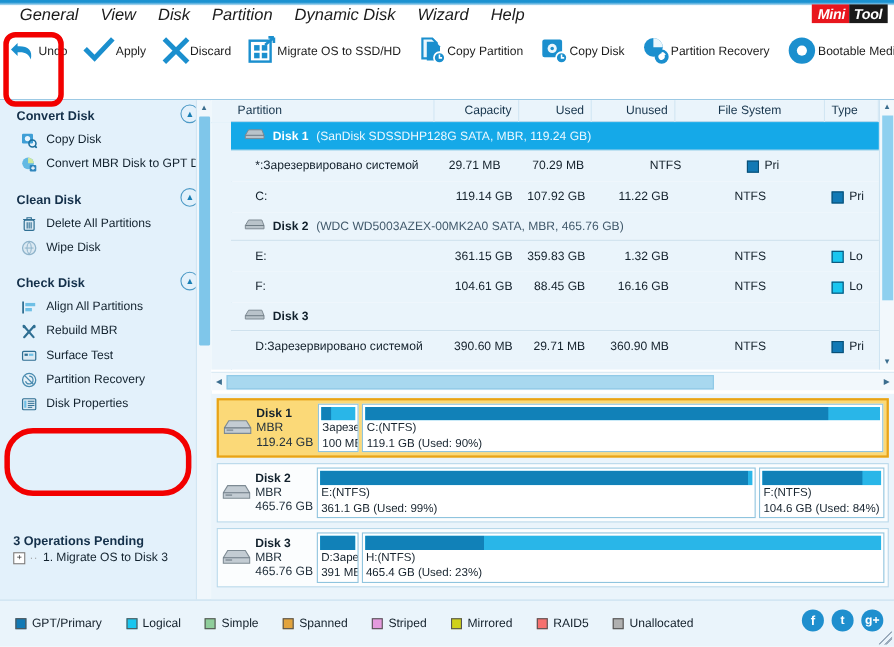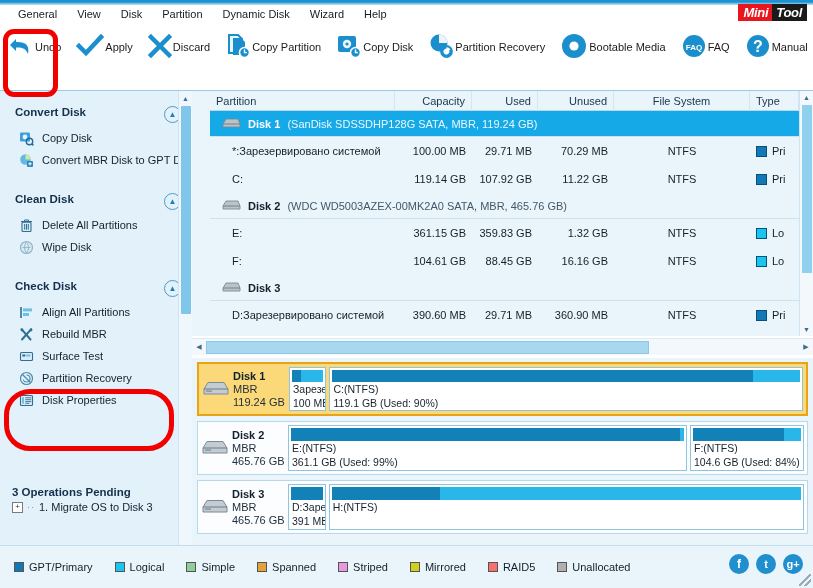--- a/index.html
+++ b/index.html
@@ -12,21 +12,21 @@
   }
   #app{position:relative;width:813px;height:588px;background:#ffffff;}
 
   
   .titlestrip{position:absolute;left:0;top:0;width:813px;height:5px;
     background:linear-gradient(to bottom,#1b92d1 0%,#1b92d1 40%,#cfe8f6 100%);}
 
   
   .menubar{position:absolute;left:0;top:5px;width:813px;height:18px;
     background:#ffffff;display:flex;align-items:center;padding-left:8px;box-sizing:border-box;}
-  .menuitem{padding:0 10px;font-size:11px;color:#1c1c1c;line-height:18px;white-space:nowrap;cursor:default;}
+  .menuitem{padding:0 10px;font-size:15px;color:#1c1c1c;line-height:18px;white-space:nowrap;cursor:default;font-style:italic;}
 
   .brand{position:absolute;right:6px;top:4px;height:17px;display:flex;
      font-weight:bold;font-style:italic;font-size:13px;line-height:17px;letter-spacing:-0.3px;}
   .brand .mini{background:#e8161d;color:#ffffff;padding:0 4px 0 5px;}
   .brand .tool{background:#1a1a1a;color:#ffffff;padding:0 5px 0 4px;}
 
   
   .toolbar{position:absolute;left:0;top:23px;width:813px;height:68px;
     background:#ffffff;border-bottom:1px solid #9cc9e4;box-sizing:border-box;
     display:flex;align-items:flex-start;}
@@ -39,22 +39,22 @@
   .tbtn.bold .lb{font-weight:bold;}
 
   
   .redbox{position:absolute;border:5px solid #f20000;border-radius:11px;pointer-events:none;z-index:40;}
   #apply-highlight{left:3px;top:29px;width:45px;height:58px;}
   #pending-highlight{left:4px;top:389px;width:160px;height:52px;border-radius:26px;}
 
   
   .sidebar{position:absolute;left:0;top:91px;width:192px;height:454px;
     background:#e3f1fb;border-right:1px solid #bcdcef;box-sizing:border-box;overflow:hidden;}
-  .sb-head{display:flex;align-items:flex-start;justify-content:space-between;
-    padding:15px 10px 4px 15px;font-weight:bold;font-size:11.5px;color:#14304a;}
+  .sb-head{display:flex;align-items:flex-end;justify-content:space-between;
+    padding:4px 10px 4px 15px;font-weight:bold;font-size:11.5px;color:#14304a;}
   .sb-chev{width:15px;height:15px;border-radius:50%;border:1px solid #4d9ac6;
     display:flex;align-items:center;justify-content:center;color:#1a7fb5;font-size:8px;background:#e3f1fb;}
   .sb-item{display:flex;align-items:center;gap:8px;padding:3px 0 3px 18px;cursor:default;}
   .sb-item .lbl{font-size:11px;color:#12222e;white-space:nowrap;}
   .sb-ic{width:16px;height:16px;flex:0 0 16px;display:flex;align-items:center;justify-content:center;}
   .sb-gap{height:7px;}
 
   .pending{position:absolute;left:12px;top:395px;width:146px;}
   .pending .ptitle{font-weight:bold;font-size:11.5px;color:#14304a;margin-bottom:3px;}
   .pending .prow{display:flex;align-items:center;gap:4px;font-size:11px;color:#12222e;}
@@ -182,20 +182,33 @@
         <span class="lb">Discard</span>
       </div>
     </div>
 
     <div class="tsep"></div>
 
     <div class="tgroup">
       <div class="tbtn">
         <span class="ic">
           <svg width="28" height="28" viewBox="0 0 28 28">
+            <rect x="3" y="5" width="19" height="19" fill="none" stroke="#1b8fce" stroke-width="2.2"></rect>
+            <rect x="7" y="9" width="5" height="5" fill="#1b8fce"></rect>
+              <rect x="14" y="9" width="5" height="5" fill="#1b8fce"></rect>
+            <rect x="7" y="16" width="5" height="5" fill="#1b8fce"></rect>
+              <rect x="14" y="16" width="5" height="5" fill="#1b8fce"></rect>
+            <path d="M17 9 L25 2 M25 2 L25 7 M25 2 L20 2" stroke="#1b8fce" stroke-width="2.4" fill="none"></path>
+          </svg>
+        </span>
+        <span class="lb">Migrate OS to SSD/HD</span>
+      </div>
+      <div class="tbtn">
+        <span class="ic">
+          <svg width="28" height="28" viewBox="0 0 28 28">
             <path d="M5 3 h9 l4 4 v14 h-13 z" fill="#eaf6fc" stroke="#1b8fce" stroke-width="2"></path>
             <path d="M9 6 h8 l4 4 v13 h-12 z" fill="#1b8fce"></path>
             <circle cx="20.5" cy="20.5" r="5" fill="#1b8fce" stroke="#fff" stroke-width="1.6"></circle>
             <path d="M20.5 17.6 v3 h2.4" stroke="#fff" stroke-width="1.4" fill="none"></path>
           </svg>
         </span>
         <span class="lb">Copy Partition</span>
       </div>
       <div class="tbtn">
         <span class="ic">
@@ -429,21 +442,20 @@
         <div class="diskrow sel">
           <span><svg width="19" height="12" viewBox="0 0 19 12">
               <path d="M1 7 L4 2 h12 l2 5 v3 h-17 z" fill="#b9c3ca" stroke="#7d8a93" stroke-width="0.9"></path>
               <path d="M1 7 h17" stroke="#6d7a84" stroke-width="0.9"></path>
             </svg></span>
           <span class="dname">Disk 1</span>
           <span class="ddesc">(SanDisk SDSSDHP128G SATA, MBR, 119.24 GB)</span>
         </div>
         <div class="trow">
           <div class="td " style="width: 185px; padding-left: 22px;">*:Зарезервировано системой</div>
-          <div class="td r" style="width: 77px;">100.00 MB</div>
           <div class="td r" style="width: 66px;">29.71 MB</div>
           <div class="td r" style="width: 76px;">70.29 MB</div>
           <div class="td c" style="width: 136px;">NTFS</div>
           <div class="td " style="width: 49px;">
             <span class="typebox" style="background: rgb(17, 121, 181);"></span>
             <span>Pri</span>
           </div>
         </div>
         <div class="trow">
           <div class="td " style="width: 185px; padding-left: 22px;">C:</div>
@@ -609,20 +621,21 @@
               <div class="fill" style="width:100%"></div>
             </div>
             <div class="ln">D:Зарезерв</div>
             <div class="ln">391 MB (Us</div>
           </div>
           <div class="part" style="flex: 93 1 0px;">
             <div class="bar">
               <div class="fill" style="width:23%"></div>
             </div>
             <div class="ln">H:(NTFS)</div>
+            <div class="ln">465.4 GB (Used: 23%)</div>
           </div>
         </div>
       </div>
     </div>
 
   <div class="legend" id="legend">
     <div class="lg">
         <span class="lgsw" style="background:#1179b5"></span>
         <span>GPT/Primary</span>
       </div>

